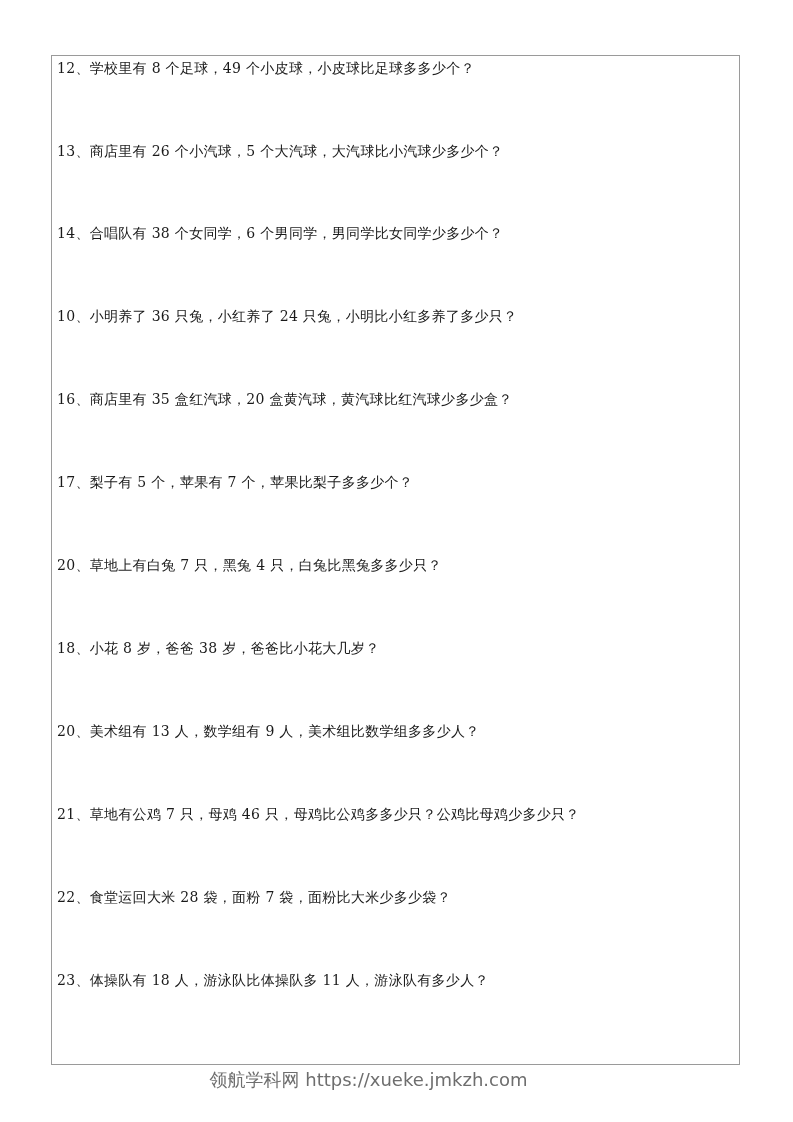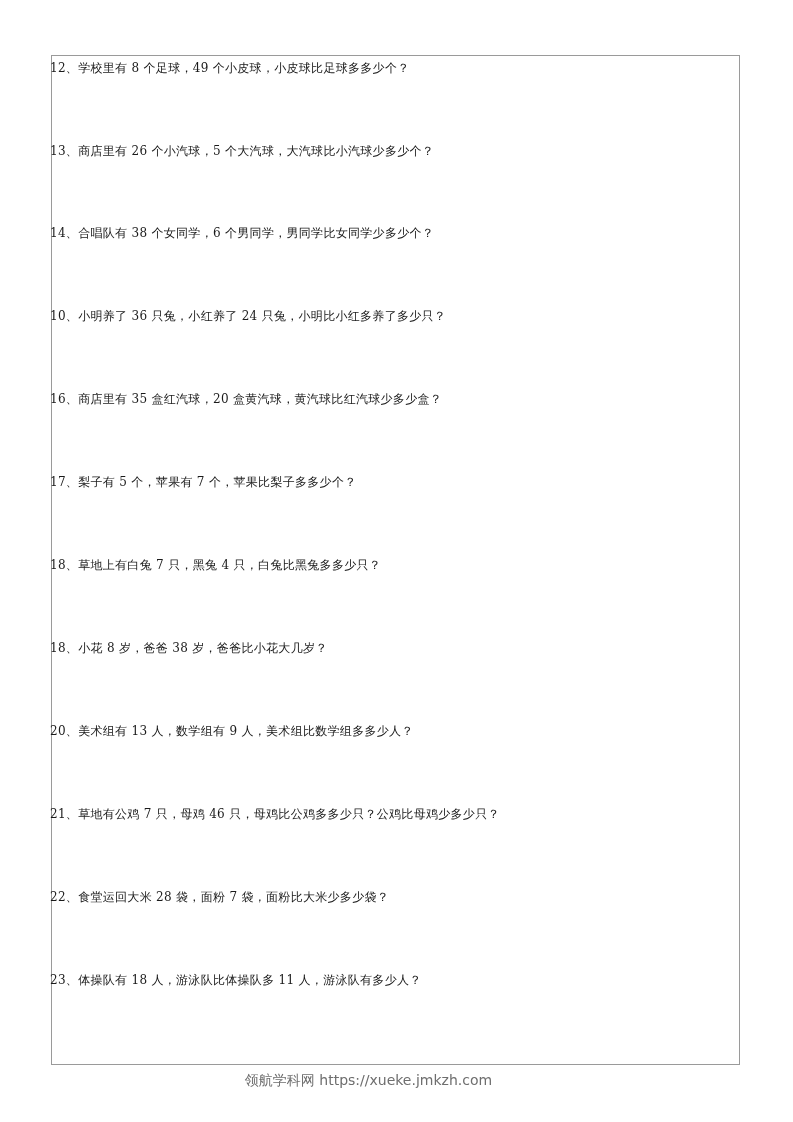--- a/index.html
+++ b/index.html
@@ -19,51 +19,51 @@
       position: absolute;
       left: 51px;
       top: 55px;
       width: 689px;
       height: 1010px;
       border: 1px solid #9a9a9a;
       box-sizing: border-box;
     }
     .question {
       position: absolute;
-      left: 50px;
-      font-size: 12px;
+      left: 57px;
+      font-size: 14px;
       line-height: 20px;
       white-space: nowrap;
       letter-spacing: 0.3px;
     }
     .footer {
       position: absolute;
       left: 0;
       width: 737px;
       top: 1070px;
       text-align: center;
       font-family: "DejaVu Sans", "Liberation Sans", sans-serif;
-      font-size: 14px;
+      font-size: 18px;
       color: #6e6e6e;
       line-height: 20px;
     }
   </style>
 </head>
 <body>
 
 <div class="page-box"></div>
 
 <div id="questions">
   <div class="question" style="top:58px">12、学校里有 8 个足球，49 个小皮球，小皮球比足球多多少个？</div>
   <div class="question" style="top:141px">13、商店里有 26 个小汽球，5 个大汽球，大汽球比小汽球少多少个？</div>
   <div class="question" style="top:223px">14、合唱队有 38 个女同学，6 个男同学，男同学比女同学少多少个？</div>
   <div class="question" style="top:306px">10、小明养了 36 只兔，小红养了 24 只兔，小明比小红多养了多少只？</div>
   <div class="question" style="top:389px">16、商店里有 35 盒红汽球，20 盒黄汽球，黄汽球比红汽球少多少盒？</div>
   <div class="question" style="top:472px">17、梨子有 5 个，苹果有 7 个，苹果比梨子多多少个？</div>
-  <div class="question" style="top:555px">18、草地上有白兔 7 只，黑兔 4 只，白兔比黑兔多多少只？</div>
+  <div class="question" style="top:555px">20、草地上有白兔 7 只，黑兔 4 只，白兔比黑兔多多少只？</div>
   <div class="question" style="top:638px">18、小花 8 岁，爸爸 38 岁，爸爸比小花大几岁？</div>
   <div class="question" style="top:721px">20、美术组有 13 人，数学组有 9 人，美术组比数学组多多少人？</div>
   <div class="question" style="top:804px">21、草地有公鸡 7 只，母鸡 46 只，母鸡比公鸡多多少只？公鸡比母鸡少多少只？</div>
   <div class="question" style="top:887px">22、食堂运回大米 28 袋，面粉 7 袋，面粉比大米少多少袋？</div>
   <div class="question" style="top:970px">23、体操队有 18 人，游泳队比体操队多 11 人，游泳队有多少人？</div>
 </div>
 
 <div class="footer">领航学科网 https://xueke.jmkzh.com</div>
 
 </body></html>

